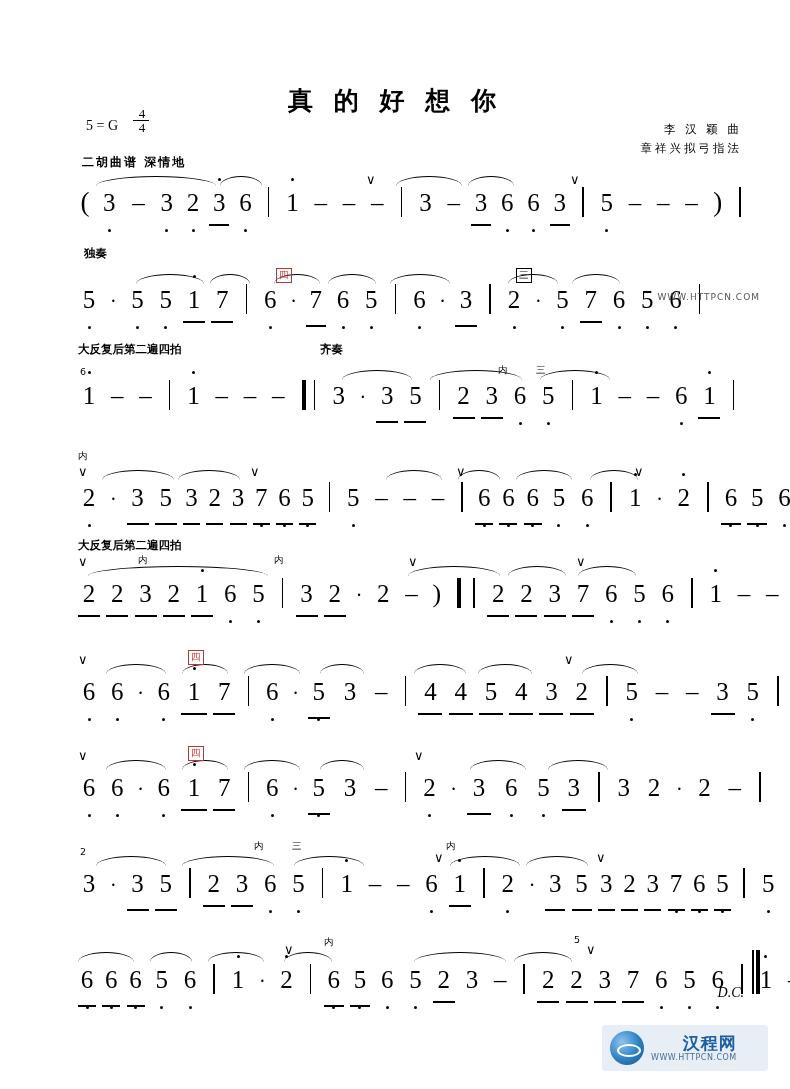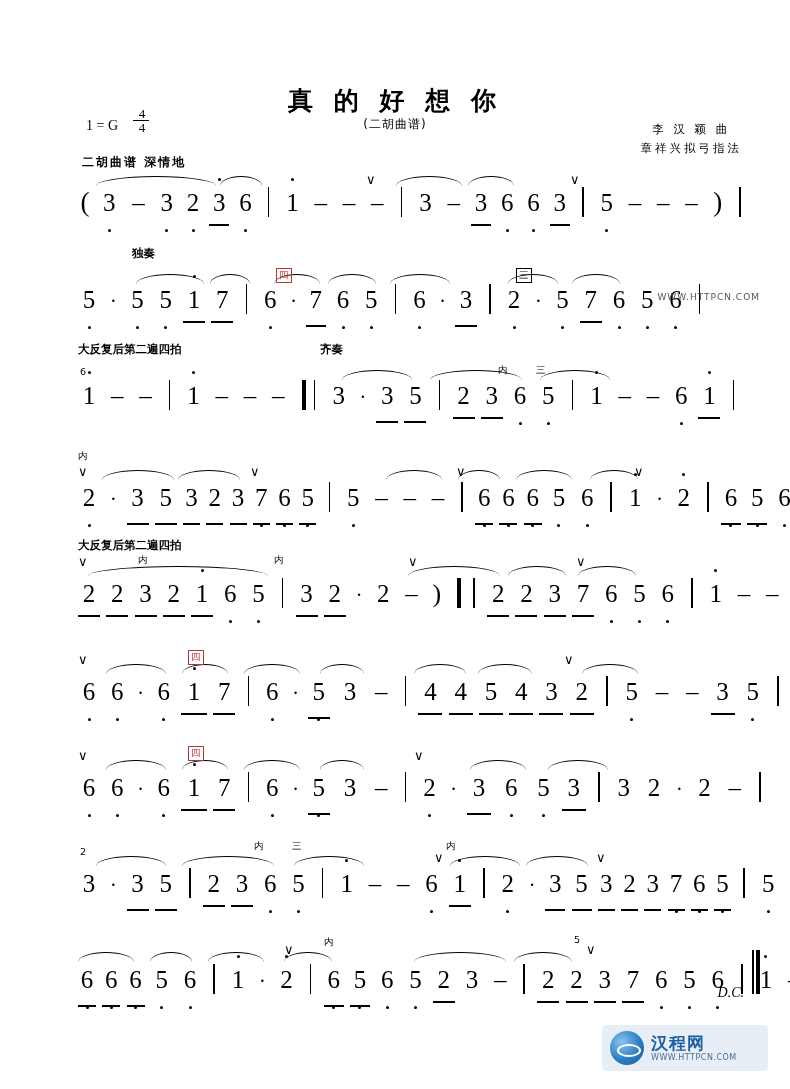--- a/index.html
+++ b/index.html
@@ -40,21 +40,21 @@
     position:absolute;top:108px;left:133px;
     font-size:13px;
     text-align:center;
     line-height:11px;
     width:18px;
   }
   .timesig .num{display:block;}
   .timesig .bar{display:block;width:16px;height:1px;background:#000;margin:1px 0;}
   .credits{
     position:absolute;top:120px;right:48px;
-    text-align:center;
+    text-align:right;
     font-family:"DejaVu Sans", sans-serif;
     font-size:11.5px;
     line-height:19px;
     letter-spacing:3px;
   }
   .tempo{
     position:absolute;top:154px;left:82px;
     font-family:"DejaVu Sans", sans-serif;
     font-size:12px;
     letter-spacing:2px;
@@ -168,30 +168,29 @@
     border:2px solid #fff;border-radius:50%;
   }
   .logo .txt{
     font-family:"DejaVu Sans", sans-serif;
     font-size:17px;font-weight:bold;color:#1d5fa0;letter-spacing:1px;
   }
   .logo .sub{
     font-family:"DejaVu Sans", sans-serif;
     font-size:8px;color:#4a6f95;letter-spacing:.5px;
   }
-  .logo .col{display:flex;flex-direction:column;line-height:1.15;}
+  .logo .col{display:flex;flex-direction:column;line-height:1.15;align-items:flex-end;}
 </style>
 </head>
 <body>
 
 <div class="page">
 
   <div class="title">真 的 好 想 你</div>
-  <div class="subtitle">(二胡曲谱)</div>
-  <div class="keysig">1 = G</div>
+  <div class="keysig">5 = G</div>
   <div class="timesig">
     <span class="num">4</span>
     <span class="bar"></span>
     <span class="num">4</span>
   </div>
   <div class="credits">
     <div>李 汉 颖 曲</div>
     <div>章祥兴拟弓指法</div>
   </div>
   <div class="tempo">二胡曲谱 深情地</div>
@@ -227,21 +226,21 @@
     </div>
     <div class="slur" style="left:18px;top:6px;width:120px;"></div>
     <div class="slur" style="left:142px;top:6px;width:42px;"></div>
     <div class="slur" style="left:318px;top:6px;width:66px;"></div>
     <div class="slur" style="left:390px;top:6px;width:46px;"></div>
     <div class="bowV" style="left:288px;top:2px;">∨</div>
     <div class="bowV" style="left:492px;top:2px;">∨</div>
   </div>
 
   <div class="system" style="top:268px;">
-    <div class="sys-label" style="left:6px;top:-22px;margin-left:48px;">独奏</div>
+    <div class="sys-label" style="left:6px;top:-22px;">独奏</div>
     <div class="notes">
       <span class="n dotd" style="width:22px;">5</span>
       <span class="n" style="width:14px;font-size:20px;">·</span>
       <span class="n beam1 dotd" style="width:22px;">5</span>
       <span class="n beam1 dotd" style="width:22px;">5</span>
       <span class="n beam1 dotu" style="width:22px;">1</span>
       <span class="n beam1" style="width:22px;">7</span>
       <span class="bar"></span>
       <span class="n beam1 dotd" style="width:22px;">6</span>
       <span class="n" style="width:12px;font-size:20px;">·</span>

